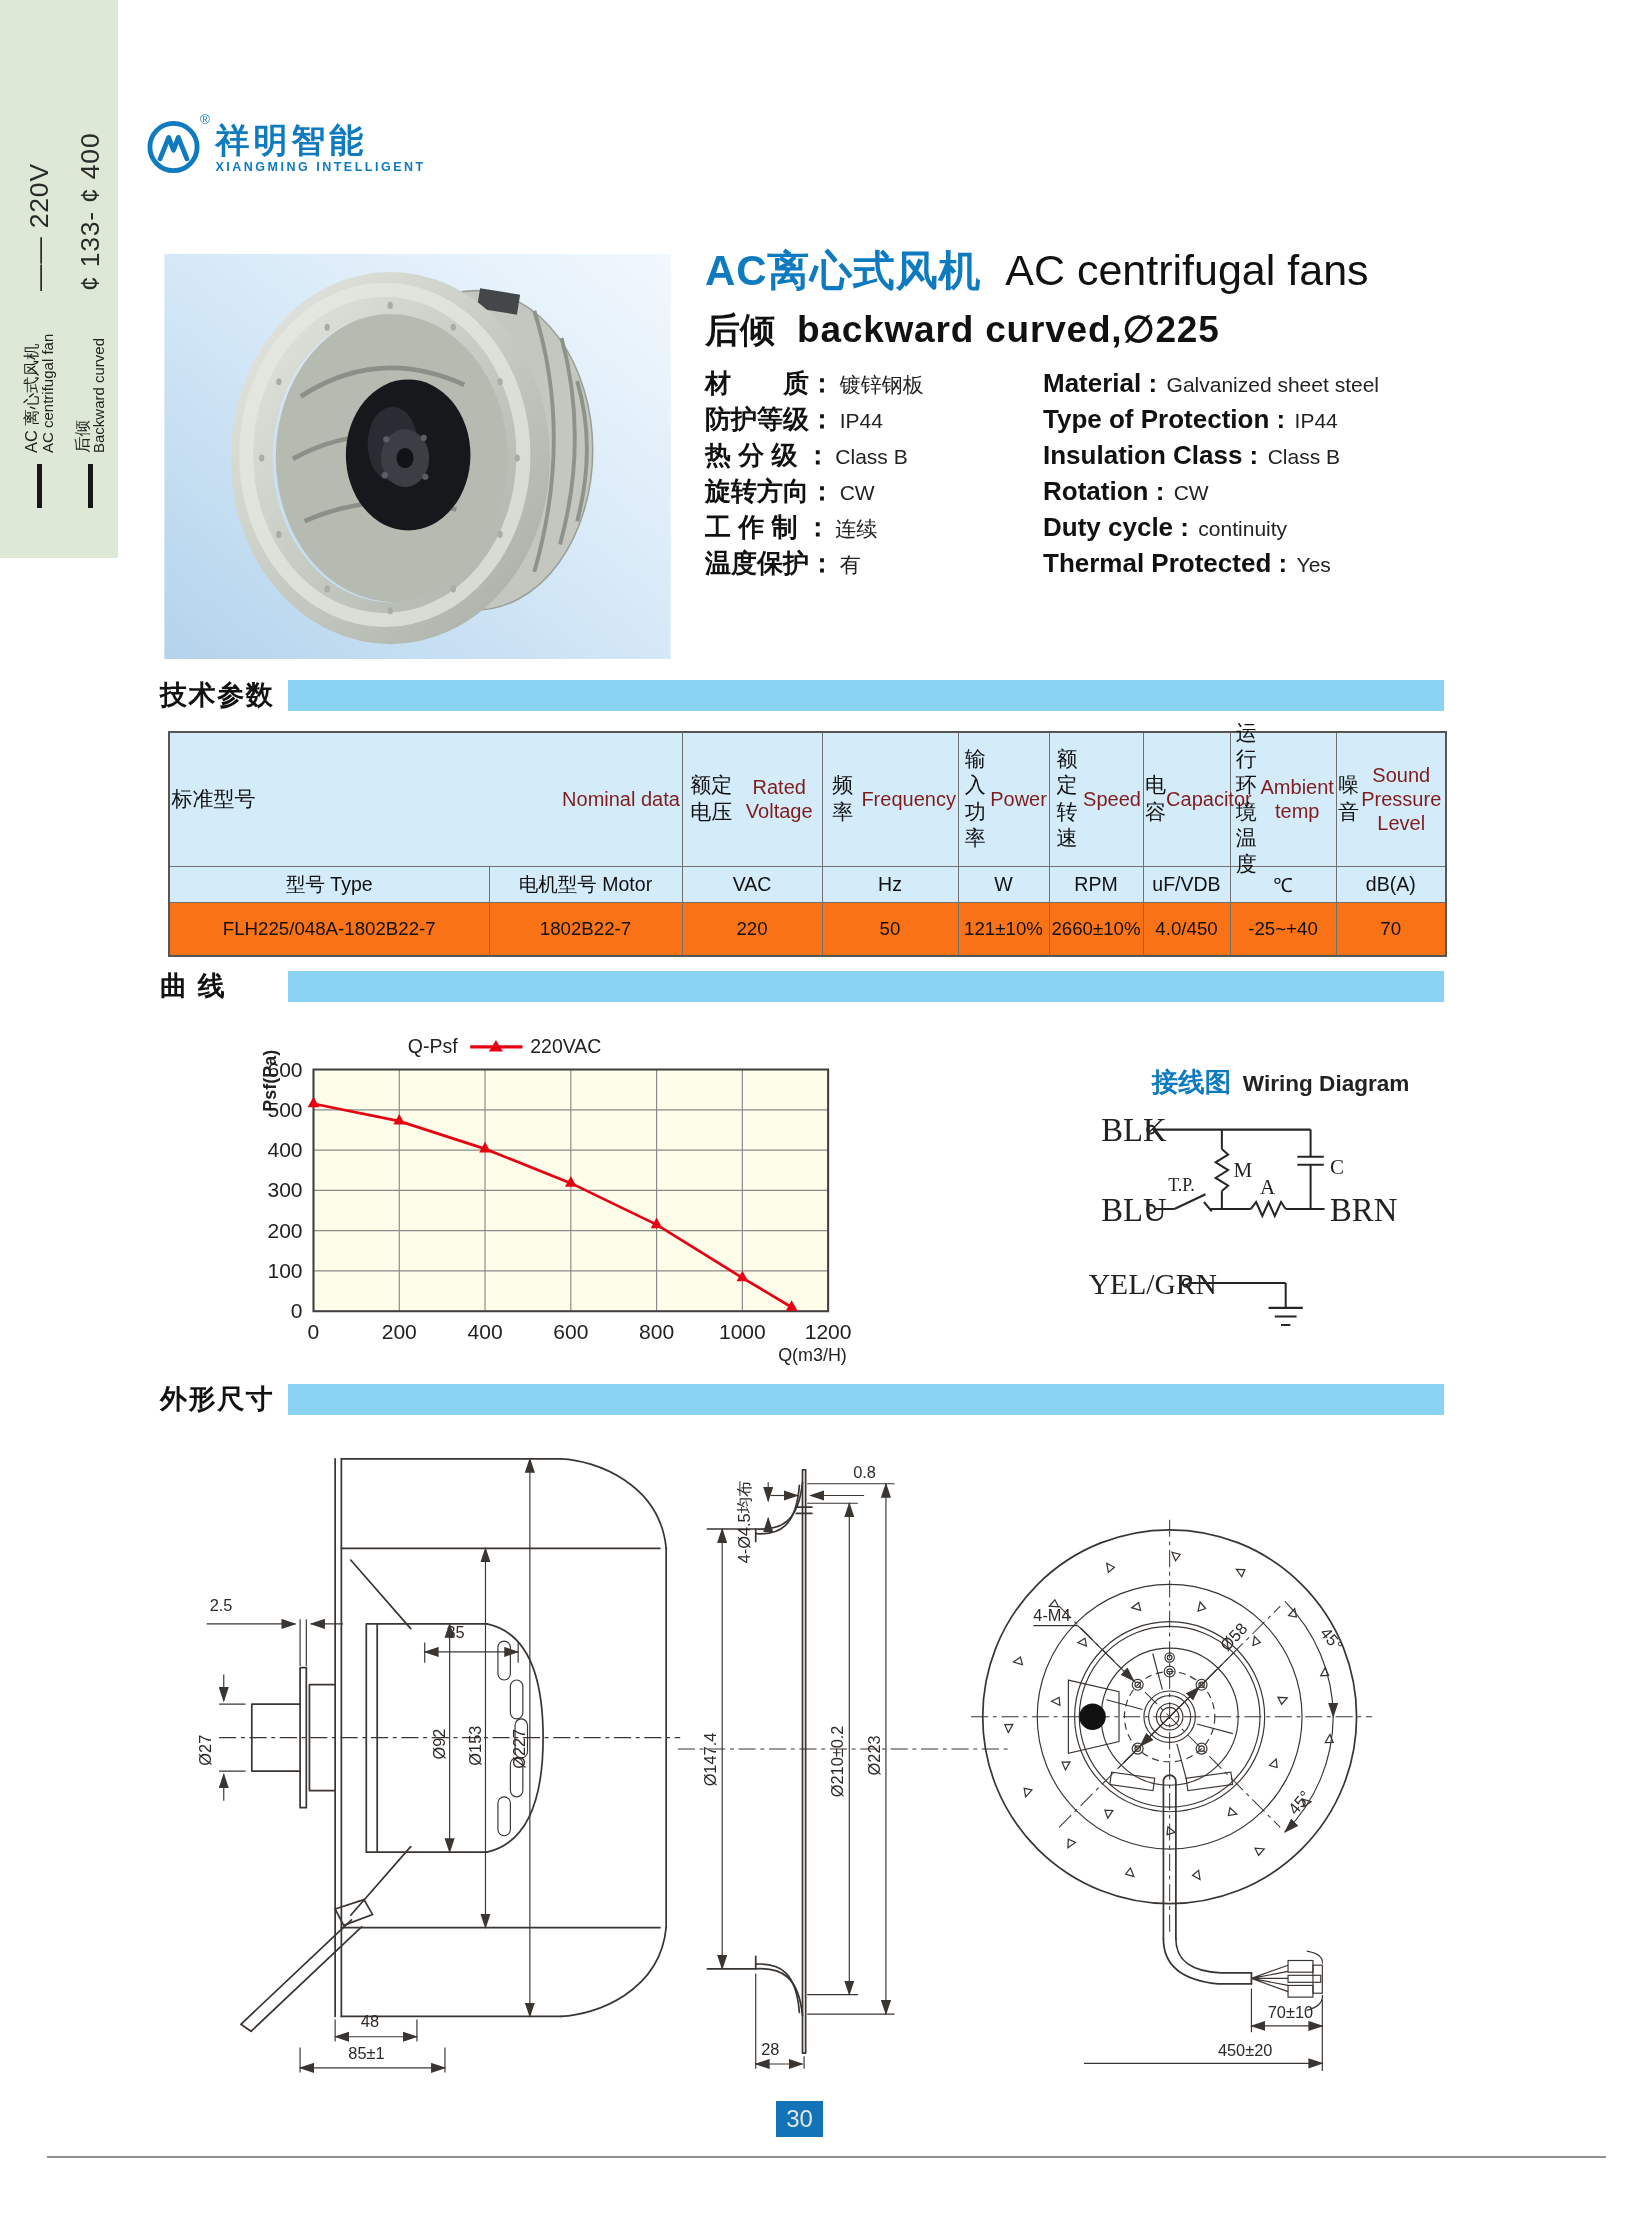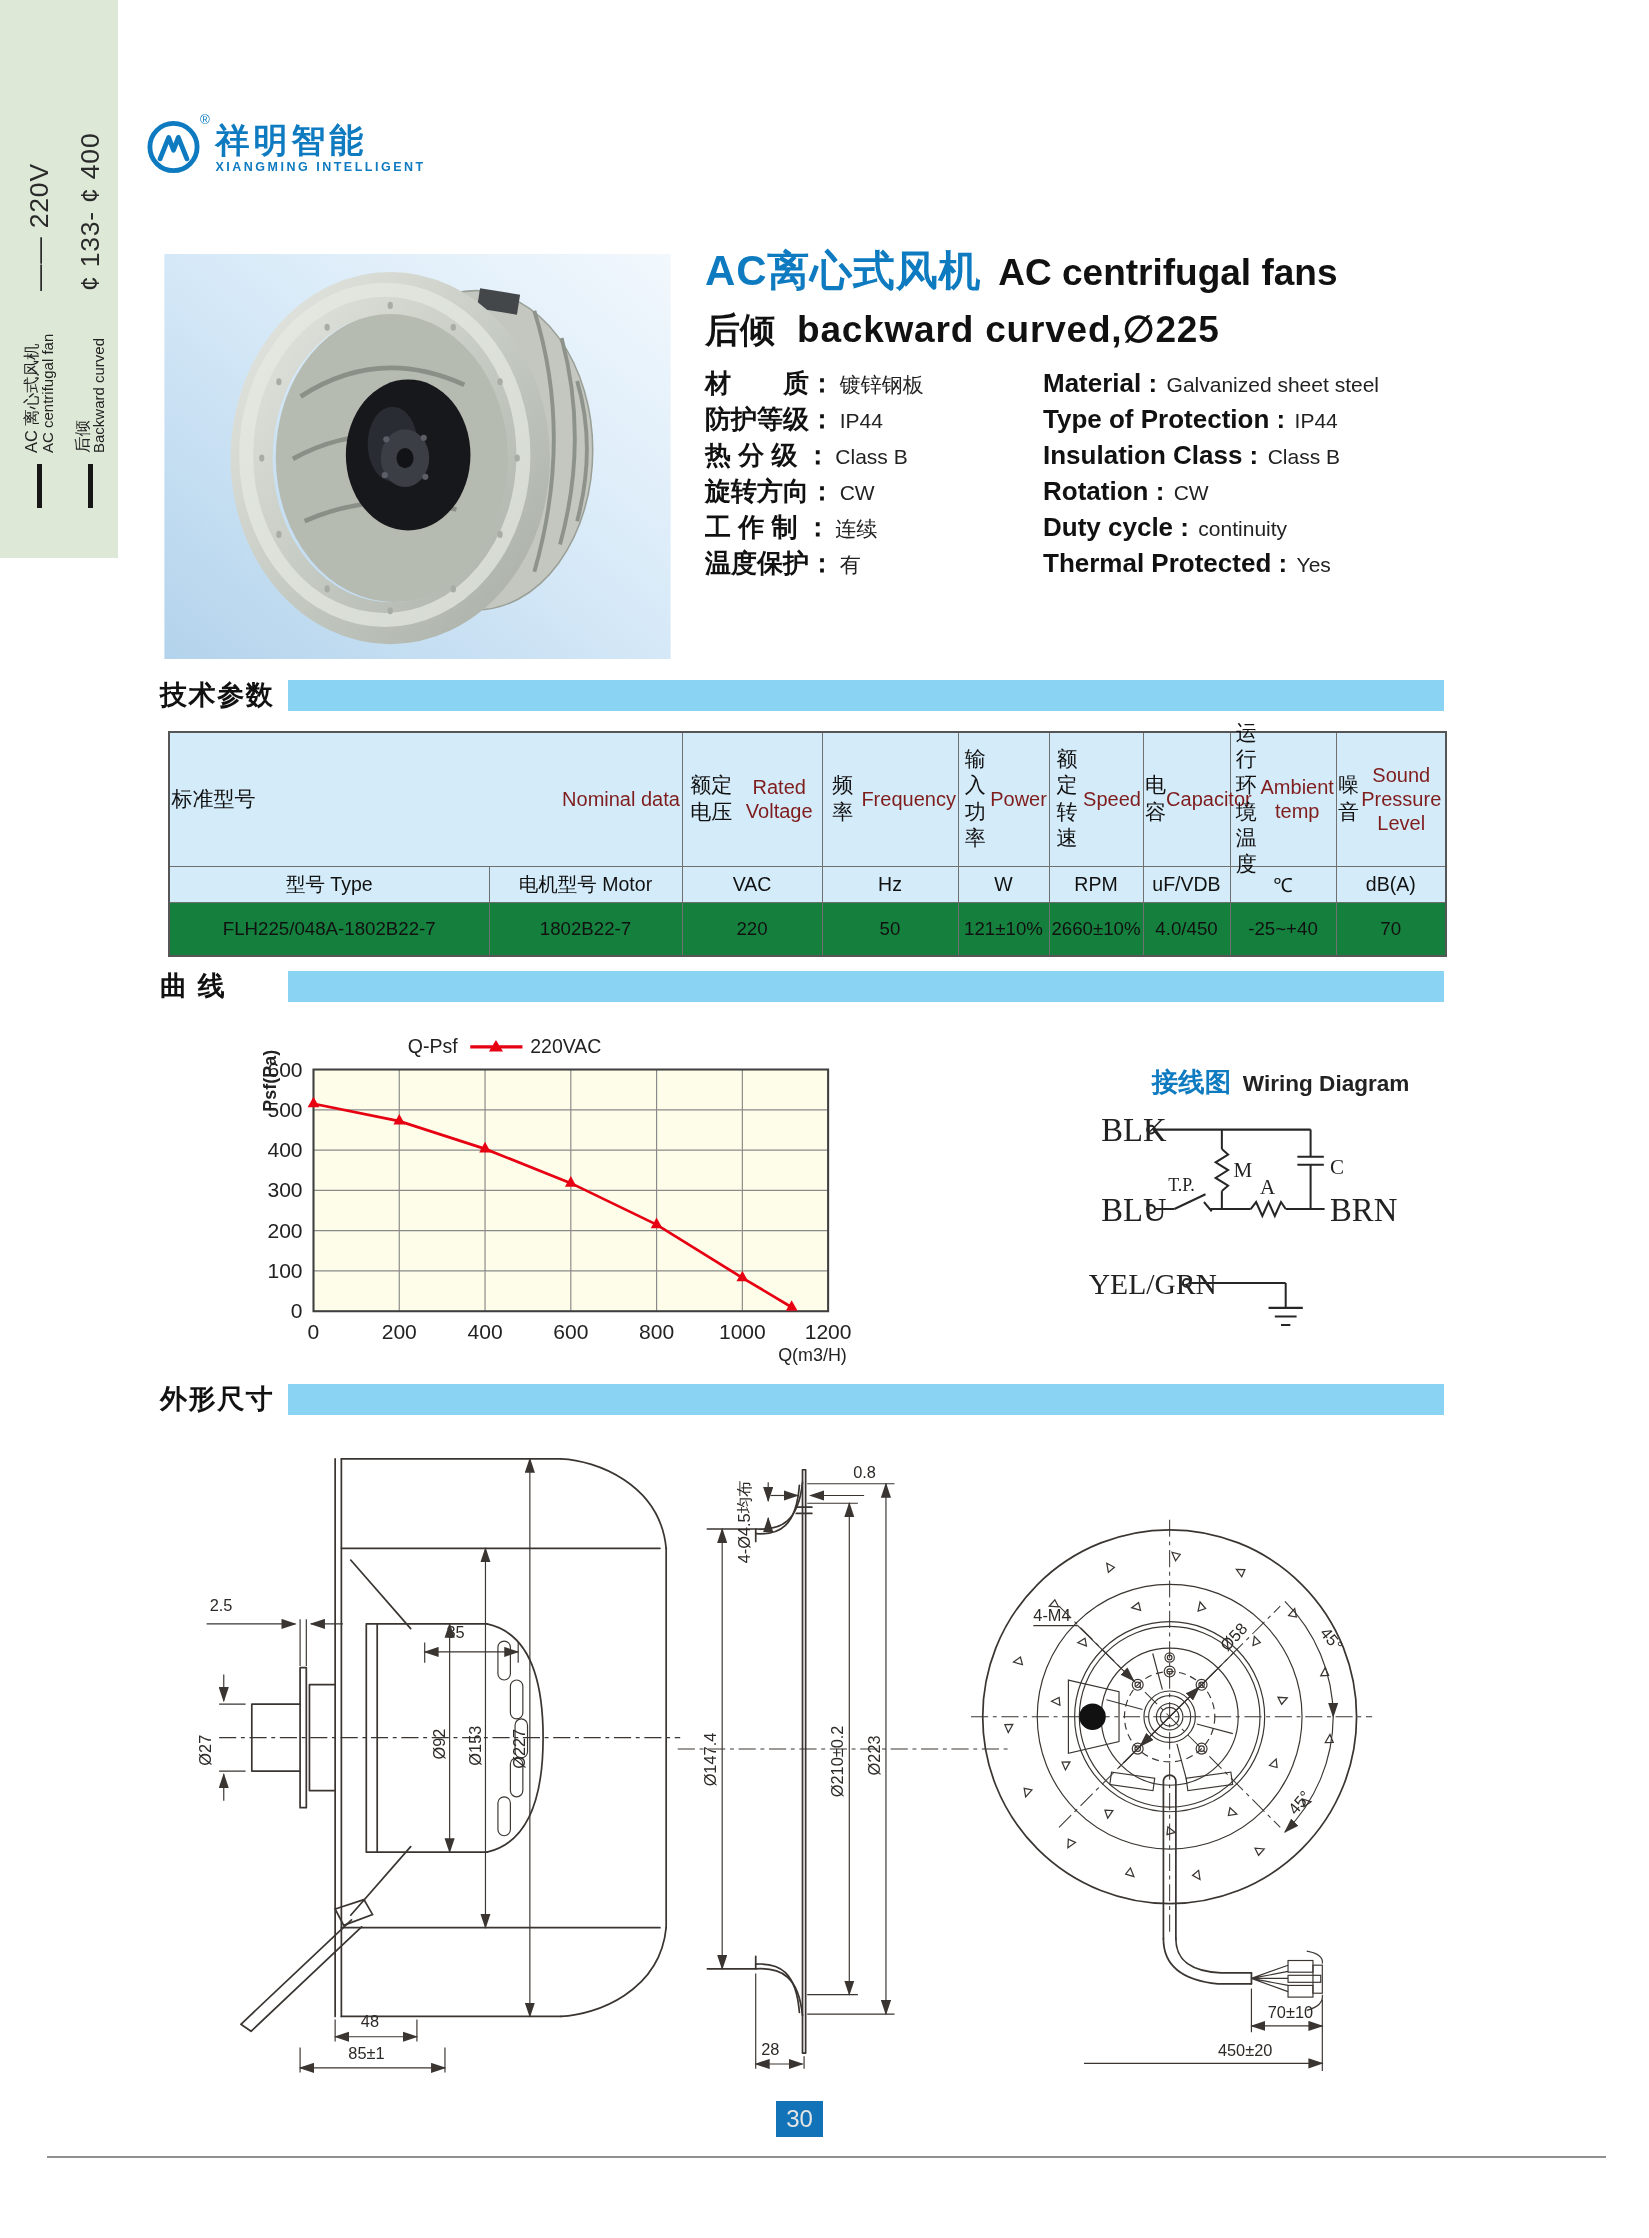--- a/index.html
+++ b/index.html
@@ -28,21 +28,21 @@
   #logo .lcn{font-size:34px;font-weight:bold;color:var(--brand);letter-spacing:3.9px;}
   #logo .len{font-size:12.5px;font-weight:bold;color:var(--brand);letter-spacing:2.5px;margin-top:3.9px;}
   #logo .reg{position:absolute;left:56px;top:-4.7px;font-size:13.3px;color:var(--brand);}
 
   
   #photo{left:164px;top:254px;width:507px;height:405px;}
 
   
   #titleblock{left:705px;top:243px;width:779px;}
   .t1cn{font-size:42px;font-weight:bold;color:var(--brand);letter-spacing:0.8px;}
-  .t1en{font-size:37px;font-weight:700;color:#111;margin-left:17px;}
+  .t1en{font-size:43px;font-weight:400;color:#111;margin-left:24px;}
   .t2{margin-top:7.8px;}
   .t2cn{font-size:35px;font-weight:bold;color:#111;}
   .t2en{font-size:37px;font-weight:bold;color:#111;margin-left:22px;letter-spacing:0.8px;}
 
   
   #specs{left:705px;top:365px;width:787px;}
   .spec-row{display:flex;align-items:center;height:36px;}
   .sp-cn{width:338px;flex:0 0 auto;}
   .sp-cn .lbl{font-size:26px;font-weight:bold;color:#111;}
   .sp-cn .val{font-size:21px;color:#222;margin-left:4.7px;}
@@ -56,21 +56,21 @@
   
   #ptable{position:absolute;left:168px;top:731px;width:1277px;border-collapse:collapse;
           table-layout:fixed;border:2.3px solid #565656;}
   #ptable td{border:1.6px solid #707070;text-align:center;vertical-align:middle;padding:0;}
   #ptable tr.trh td{background:var(--thead);height:133px;vertical-align:top;}
   .hwrap{height:133px;display:flex;flex-direction:row;justify-content:space-between;
          align-items:center;padding:14px 1.6px 15.6px;}
   .hcn{font-size:21px;color:#111;line-height:1.25;}
   .hen{font-size:20px;color:#7f1d1d;line-height:1.2;}
   #ptable tr.trs td{background:var(--thead);height:36px;font-size:19.5px;color:#111;}
-  #ptable tr.trd td{height:53px;font-size:18.7px;color:#111;background:#15803d;}
+  #ptable tr.trd td{height:53px;font-size:18.7px;color:#111;background:#f97316;}
 
   
   svg text{font-family:"Liberation Sans",sans-serif;fill:#222;}
   .dl{stroke:var(--dline);stroke-width:2.2;fill:none;stroke-linecap:round;}
   .dlthin{stroke:var(--dline);stroke-width:1.5;fill:none;}
   .cl{stroke:var(--dline);stroke-width:1.3;fill:none;stroke-dasharray:22 6 5 6;}
   .dim{stroke:var(--dline);stroke-width:1.5;fill:none;}
   .dimt{font-size:21px;fill:#2e2a27;}
   .wire{stroke:#262626;stroke-width:2.6;fill:none;}
   .wserif{font-family:"Liberation Serif",serif;}

